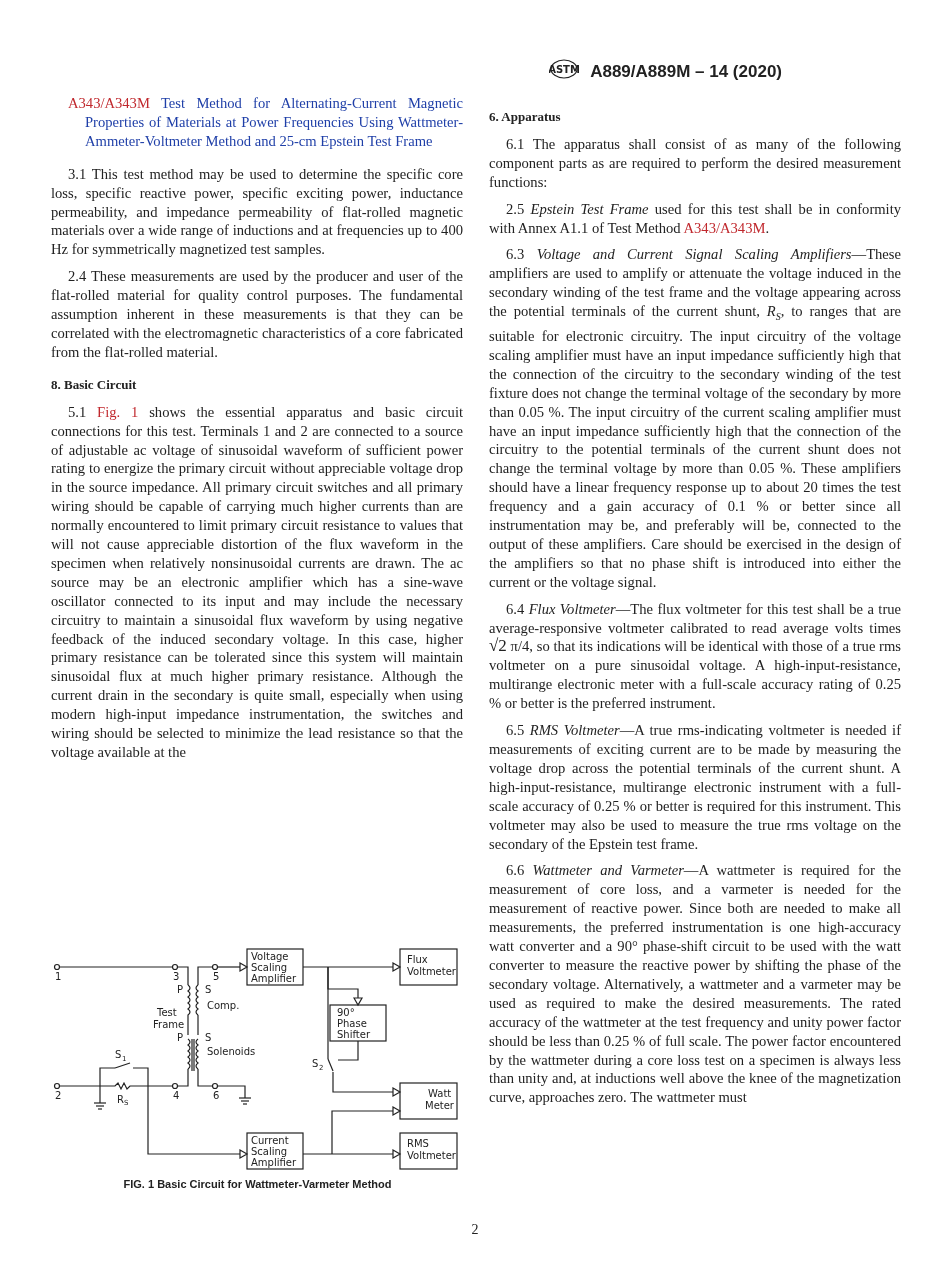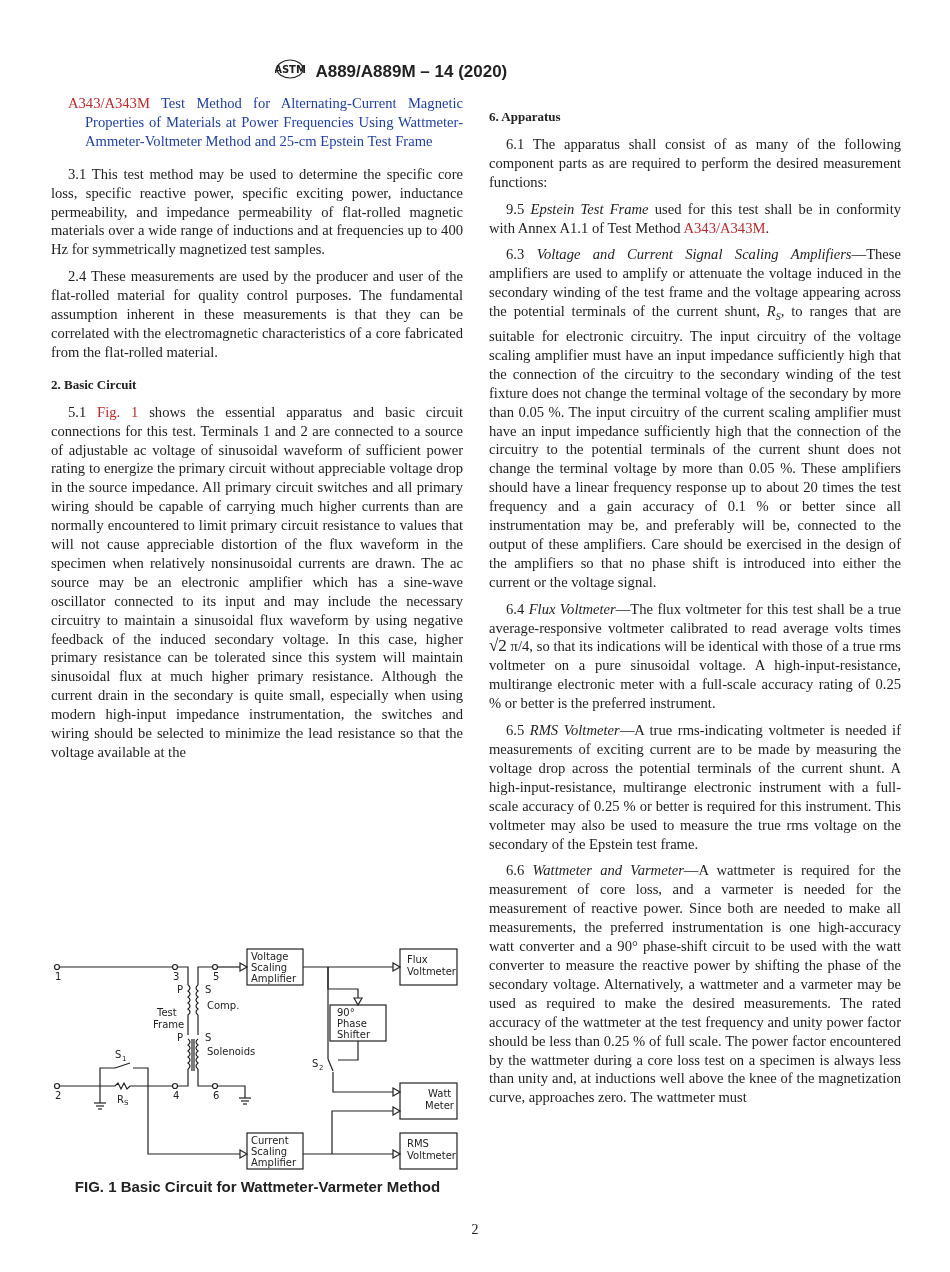--- a/index.html
+++ b/index.html
@@ -1,33 +1,33 @@
 <!DOCTYPE html>
 <html><head>
 <meta charset="utf-8">
 <style>
   html, body { margin: 0; padding: 0; background: #ffffff; }
   body { width: 950px; height: 1272px; position: relative; overflow: hidden;
          font-family: "Liberation Serif", "DejaVu Serif", serif; color: #222; }
-  .header { position: absolute; top: 58px; left: 0; width: 782px; text-align: center;
+  .header { position: absolute; top: 58px; left: 0; width: 782px; text-align: right;
             font-family: "Liberation Sans", "DejaVu Sans", sans-serif; font-weight: bold; font-size: 17px; color: #222; }
   .header .logo { display: inline-block; vertical-align: middle; margin-right: 6px; }
   .header span.title { vertical-align: middle; }
   .col { position: absolute; top: 94px; width: 412px; font-size: 14.6px; line-height: 18.9px; text-align: justify; }
   .col.left { left: 51px; }
   .col.right { left: 489px; }
   p { margin: 0 0 8px 0; text-indent: 17px; }
   p.ref { text-indent: -17px; padding-left: 34px; margin-bottom: 14px; }
   h3 { font-size: 13px; font-weight: bold; margin: 14px 0 8px 0; }
   .link { color: #c0282d; }
   .blue { color: #1f3fa8; }
   i { font-style: italic; }
   .figure { position: absolute; left: 45px; top: 943px; width: 425px; height: 250px; }
   .figcap { position: absolute; left: 45px; top: 1178px; width: 425px; text-align: center;
-            font-family: "Liberation Sans", "DejaVu Sans", sans-serif; font-weight: bold; font-size: 15px; }
+            font-family: "Liberation Sans", "DejaVu Sans", sans-serif; font-weight: bold; font-size: 11px; }
   .pagenum { position: absolute; top: 1222px; width: 950px; text-align: center; font-size: 14px; }
   svg text { font-family: "DejaVu Sans", "Liberation Sans", sans-serif; font-size: 10px; fill: #222; }
 </style>
 </head>
 <body>
 
 <div class="header">
   <span class="logo">
     <svg width="30" height="22" viewBox="0 0 30 22">
       <ellipse cx="15" cy="11" rx="13" ry="9" fill="none" stroke="#222" stroke-width="1.2"></ellipse>
@@ -37,28 +37,28 @@
   <span class="title">A889/A889M – 14 (2020)</span>
 </div>
 
 <div class="col left">
   <p class="ref"><span class="link">A343/A343M</span><span class="blue"> Test Method for Alternating-Current Magnetic Properties of Materials at Power Frequencies Using Wattmeter-Ammeter-Voltmeter Method and 25-cm Epstein Test Frame</span></p>
 
   <p>3.1 This test method may be used to determine the specific core loss, specific reactive power, specific exciting power, inductance permeability, and impedance permeability of flat-rolled magnetic materials over a wide range of inductions and at frequencies up to 400 Hz for symmetrically magnetized test samples.</p>
   <p>2.4 These measurements are used by the producer and user of the flat-rolled material for quality control purposes. The fundamental assumption inherent in these measurements is that they can be correlated with the electromagnetic characteristics of a core fabricated from the flat-rolled material.</p>
 
 
-  <h3>2. Basic Circuit</h3>
+  <h3>8. Basic Circuit</h3>
   <p><span>5.1 </span><span class="link">Fig. 1</span><span> shows the essential apparatus and basic circuit connections for this test. Terminals 1 and 2 are connected to a source of adjustable ac voltage of sinusoidal waveform of sufficient power rating to energize the primary circuit without appreciable voltage drop in the source impedance. All primary circuit switches and all primary wiring should be capable of carrying much higher currents than are normally encountered to limit primary circuit resistance to values that will not cause appreciable distortion of the flux waveform in the specimen when relatively nonsinusoidal currents are drawn. The ac source may be an electronic amplifier which has a sine-wave oscillator connected to its input and may include the necessary circuitry to maintain a sinusoidal flux waveform by using negative feedback of the induced secondary voltage. In this case, higher primary resistance can be tolerated since this system will maintain sinusoidal flux at much higher primary resistance. Although the current drain in the secondary is quite small, especially when using modern high-input impedance instrumentation, the switches and wiring should be selected to minimize the lead resistance so that the voltage available at the</span></p>
 </div>
 
 <div class="col right">
   <h3>6. Apparatus</h3>
   <p>6.1 The apparatus shall consist of as many of the following component parts as are required to perform the desired measurement functions:</p>
-  <p><span>9.5 </span><i>Epstein Test Frame</i><span> used for this test shall be in conformity with Annex A1.1 of Test Method </span><span class="link">A343/A343M</span><span>.</span></p>
+  <p><span>2.5 </span><i>Epstein Test Frame</i><span> used for this test shall be in conformity with Annex A1.1 of Test Method </span><span class="link">A343/A343M</span><span>.</span></p>
   <p><span>6.3 </span><i>Voltage and Current Signal Scaling Amplifiers</i><span>—These amplifiers are used to amplify or attenuate the voltage induced in the secondary winding of the test frame and the voltage appearing across the potential terminals of the current shunt, </span><i>R</i><sub style="font-size:10px;font-style:italic">S</sub><span>, to ranges that are suitable for electronic circuitry. The input circuitry of the voltage scaling amplifier must have an input impedance sufficiently high that the connection of the circuitry to the secondary winding of the test fixture does not change the terminal voltage of the secondary by more than 0.05 %. The input circuitry of the current scaling amplifier must have an input impedance sufficiently high that the connection of the circuitry to the potential terminals of the current shunt does not change the terminal voltage by more than 0.05 %. These amplifiers should have a linear frequency response up to about 20 times the test frequency and a gain accuracy of 0.1 % or better since all instrumentation may be, and preferably will be, connected to the output of these amplifiers. Care should be exercised in the design of the amplifiers so that no phase shift is introduced into either the current or the voltage signal.</span></p>
   <p><span>6.4 </span><i>Flux Voltmeter</i><span>—The flux voltmeter for this test shall be a true average-responsive voltmeter calibrated to read average volts times </span><span style="font-size:17px">√2</span><span> π/4, so that its indications will be identical with those of a true rms voltmeter on a pure sinusoidal voltage. A high-input-resistance, multirange electronic meter with a full-scale accuracy rating of 0.25 % or better is the preferred instrument.</span></p>
   <p><span>6.5 </span><i>RMS Voltmeter</i><span>—A true rms-indicating voltmeter is needed if measurements of exciting current are to be made by measuring the voltage drop across the potential terminals of the current shunt. A high-input-resistance, multirange electronic instrument with a full-scale accuracy of 0.25 % or better is required for this instrument. This voltmeter may also be used to measure the true rms voltage on the secondary of the Epstein test frame.</span></p>
   <p><span>6.6 </span><i>Wattmeter and Varmeter</i><span>—A wattmeter is required for the measurement of core loss, and a varmeter is needed for the measurement of reactive power. Since both are needed to make all measurements, the preferred instrumentation is one high-accuracy watt converter and a 90° phase-shift circuit to be used with the watt converter to measure the reactive power by shifting the phase of the secondary voltage. Alternatively, a wattmeter and a varmeter may be used as required to make the desired measurements. The rated accuracy of the wattmeter at the test frequency and unity power factor should be less than 0.25 % of full scale. The power factor encountered by the wattmeter during a core loss test on a specimen is always less than unity and, at inductions well above the knee of the magnetization curve, approaches zero. The wattmeter must</span></p>
 </div>
 
 <div class="figure">
   <svg width="425" height="235" viewBox="0 0 425 235" stroke="#222" fill="none" stroke-width="1.2">
 
     <circle cx="12" cy="24" r="2.5" fill="#fff"></circle>

